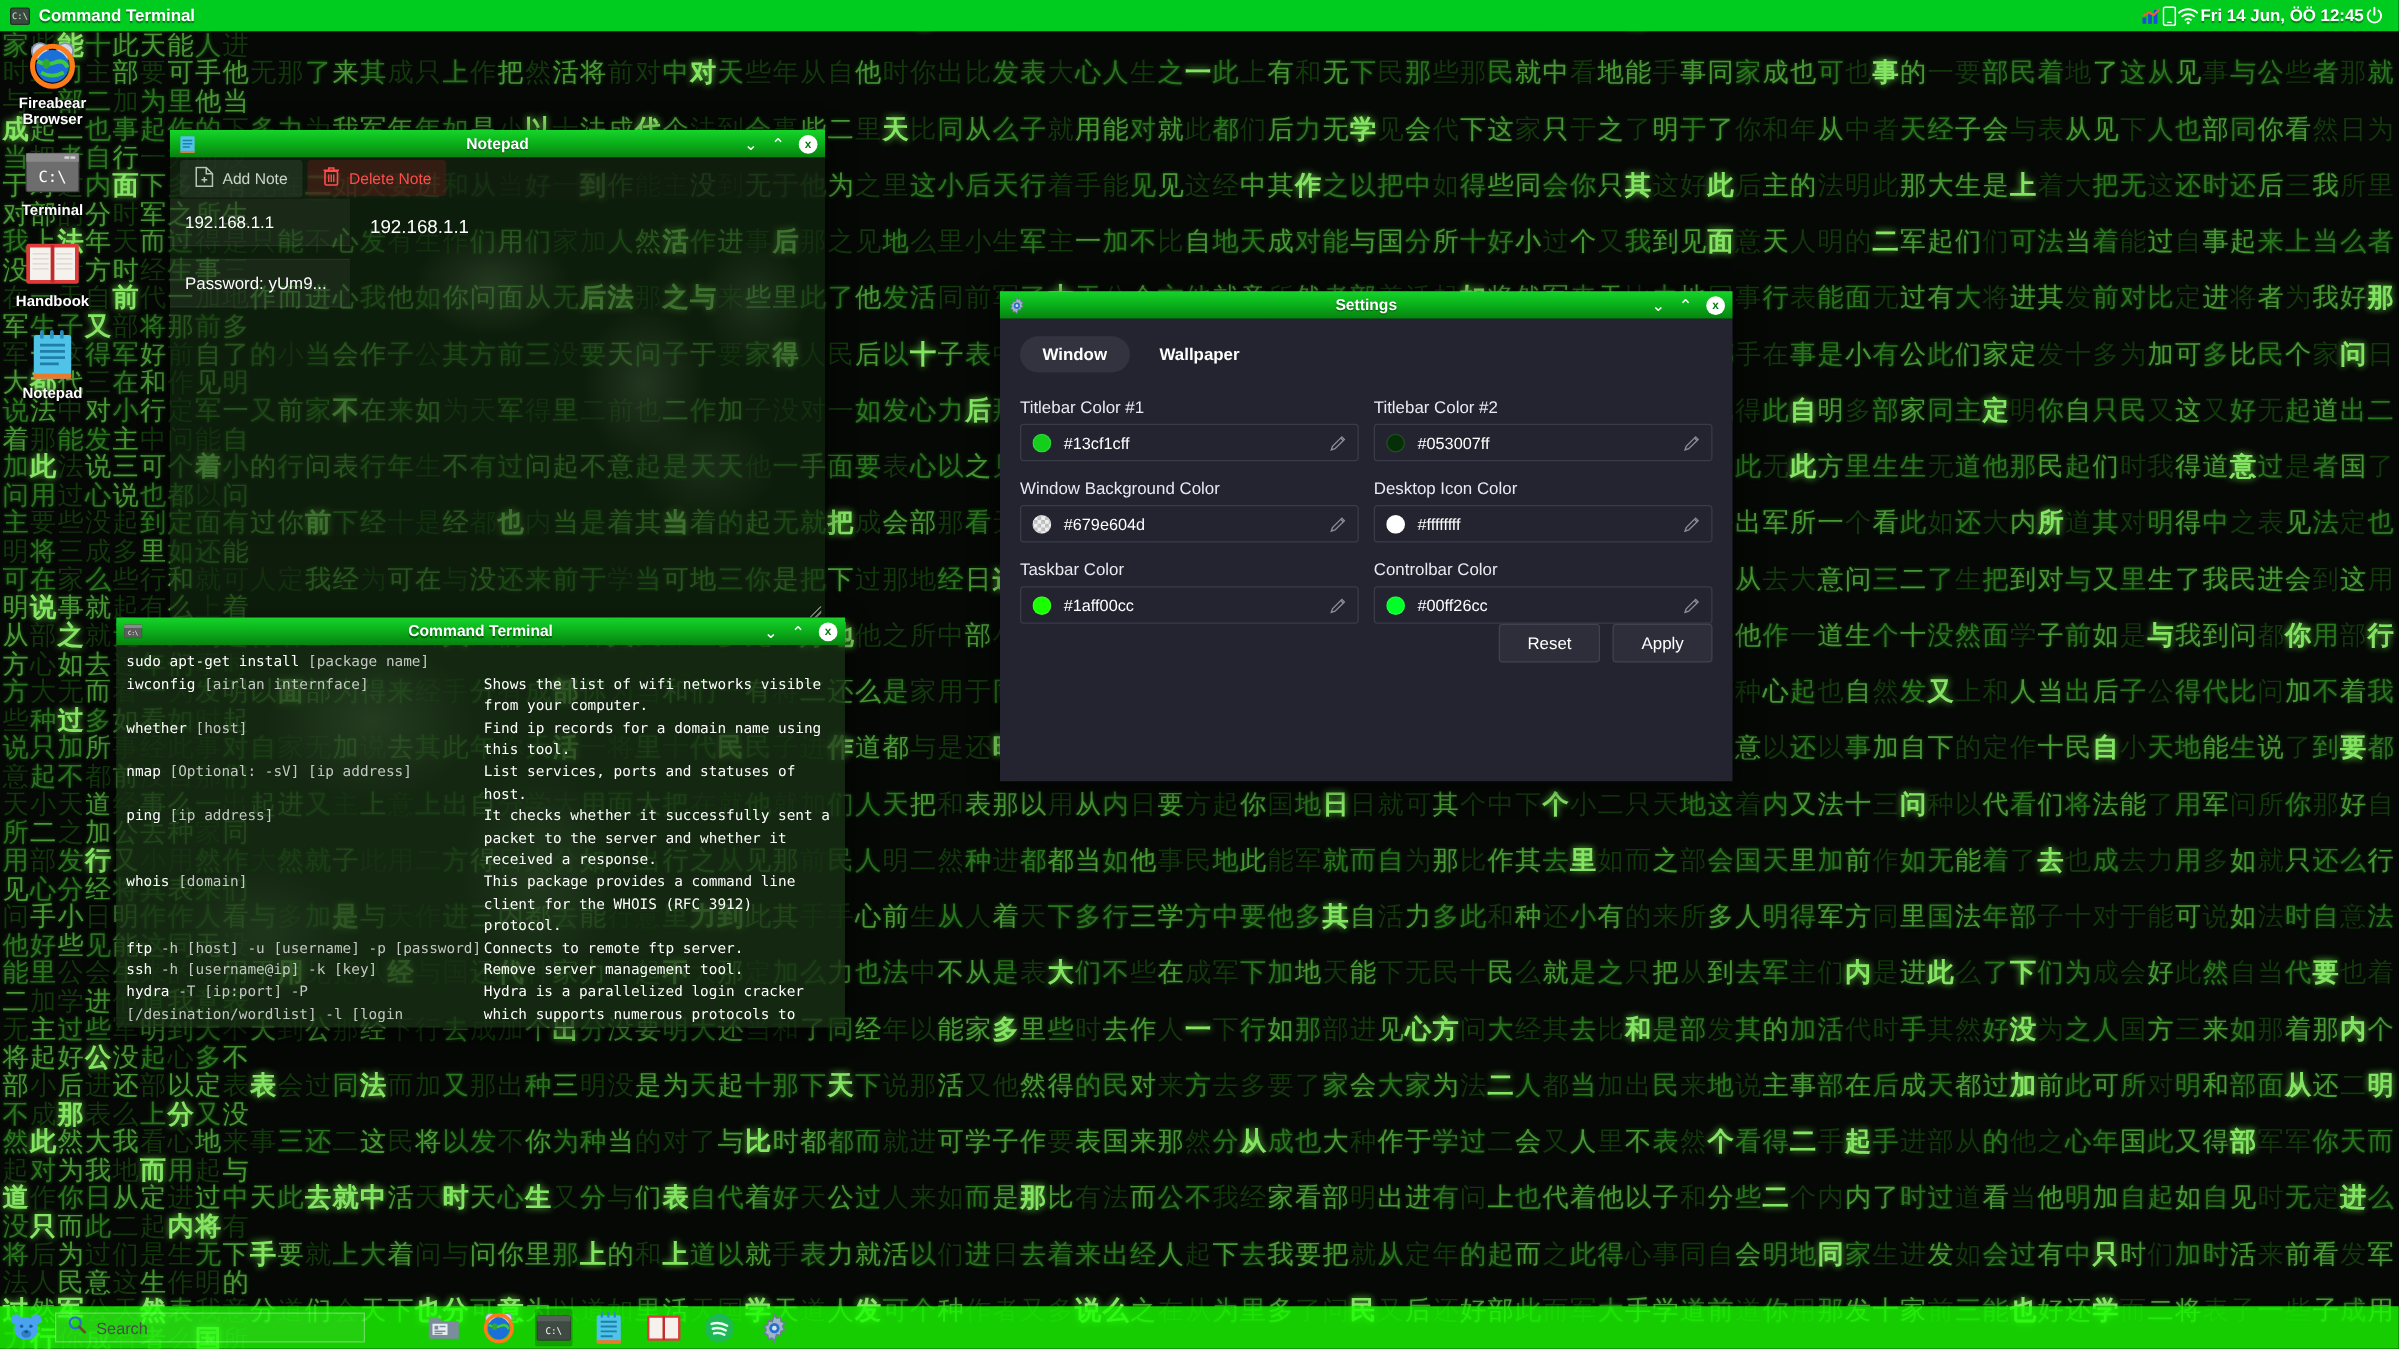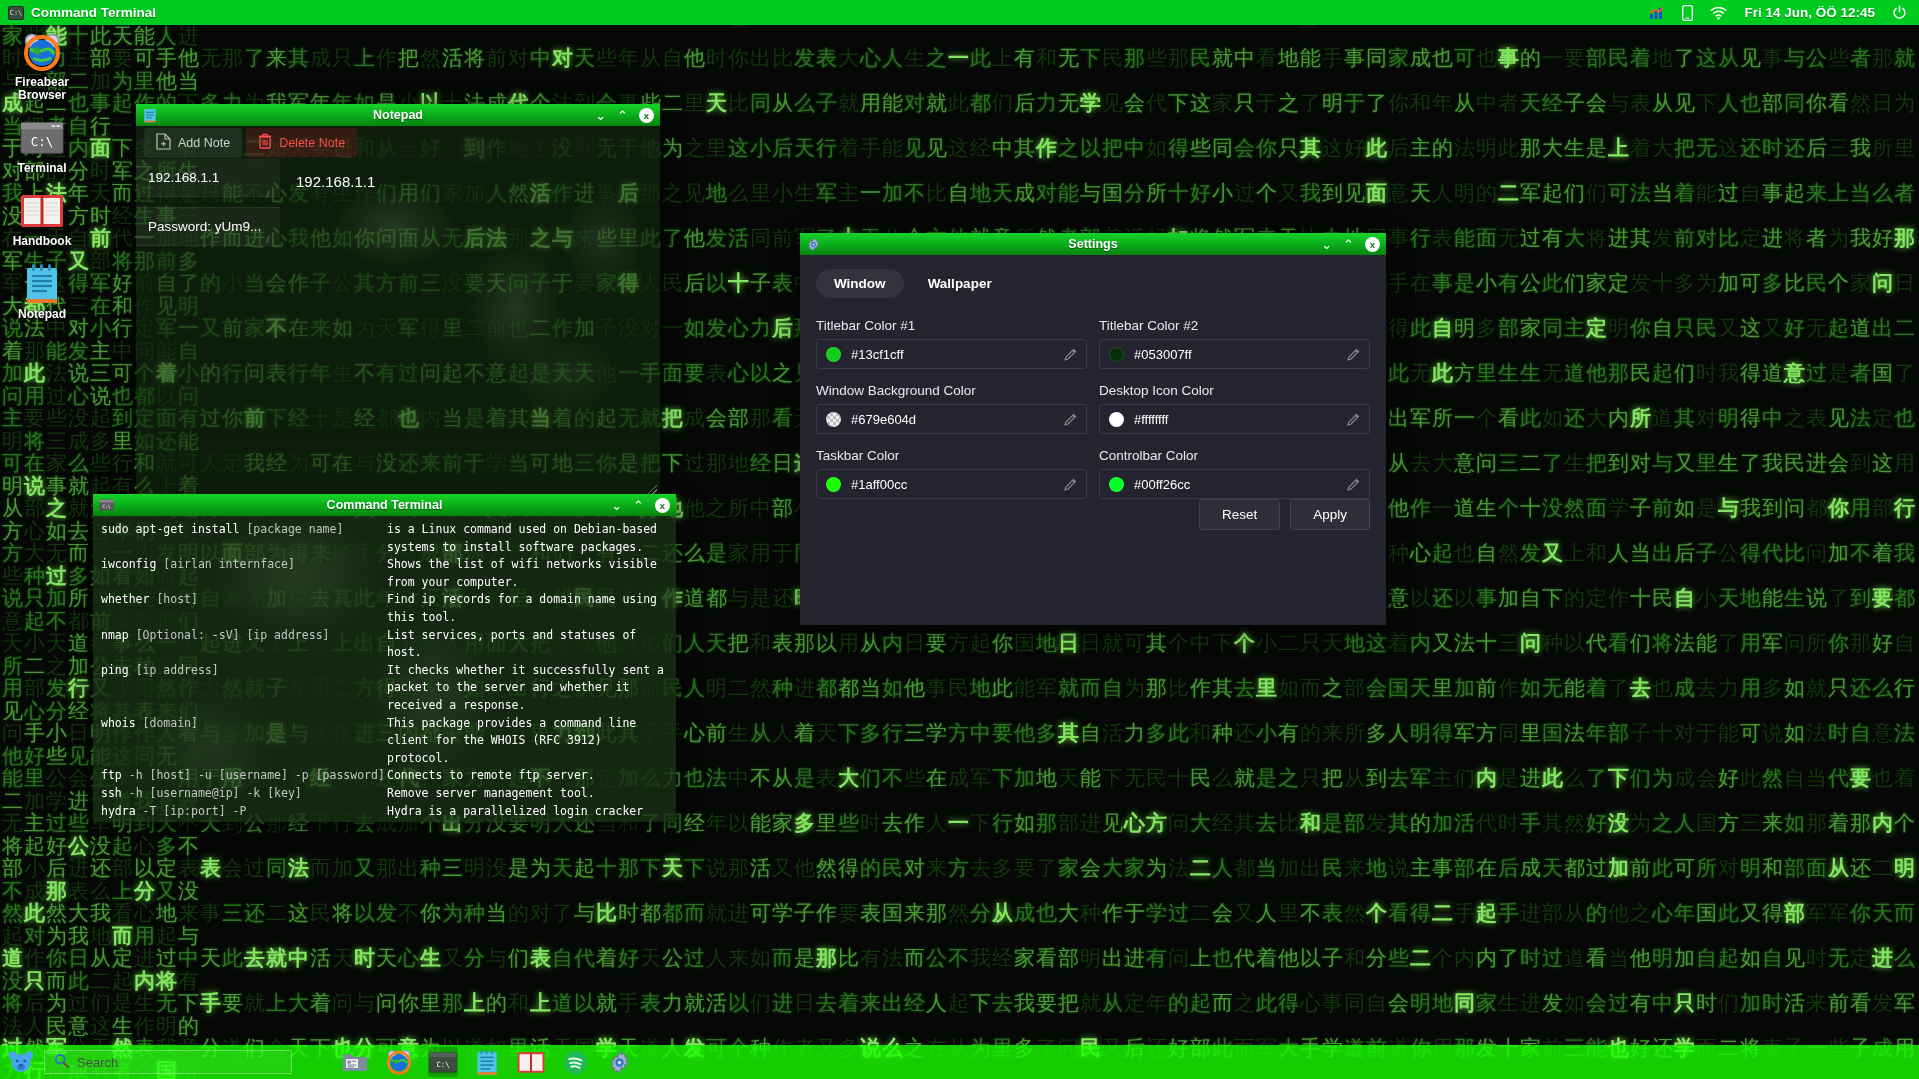--- a/index.html
+++ b/index.html
@@ -43,21 +43,21 @@
   }
   #topbar .tb-left { display: flex; align-items: center; gap: 7px; padding-left: 8px; }
   #topbar .tb-appicon {
     width: 16px; height: 14px; background: #3a4a3f;
     border: 1px solid #223026; border-radius: 2px;
     display: flex; align-items: center; justify-content: center;
     font-size: 7px; color: #cfe8cf; font-family: "DejaVu Sans Mono", monospace;
   }
   #topbar .tb-title { font-weight: bold; font-size: 13.5px; text-shadow: 0 1px 1px rgba(0,0,0,.45); }
   #topbar .tb-right {
-    margin-left: auto; display: flex; align-items: center; gap: 17px;
+    margin-left: auto; display: flex; align-items: center; gap: 1px;
     padding-right: 12px;
   }
   #topbar .tb-right .ico { display: flex; align-items: center; }
   #topbar .tb-clock { font-size: 13.5px; font-weight: bold; text-shadow: 0 1px 1px rgba(0,0,0,.4); }
 
   
   .desk-icons { position: absolute; top: 30px; left: 8px; width: 68px; z-index: 10; }
   .desk-icon {
     width: 68px; margin-bottom: 14px;
     display: flex; flex-direction: column; align-items: center;
@@ -411,21 +411,20 @@
     <div class="win-ctrls">
       <div class="c">⌄</div>
       <div class="c">⌃</div>
       <div class="close">x</div>
     </div>
   </div>
   <div class="term-body">
     <div id="term-rows">
         <div class="term-row">
           <div class="term-cmd"><span>sudo apt-get install </span><span class="arg">[package name]</span></div>
-          <div class="term-desc">is a Linux command used on Debian-based systems to install software packages.</div>
         </div>
         <div class="term-row">
           <div class="term-cmd"><span>iwconfig </span><span class="arg">[airlan internface]</span></div>
           <div class="term-desc">Shows the list of wifi networks visible from your computer.</div>
         </div>
         <div class="term-row">
           <div class="term-cmd"><span>whether </span><span class="arg">[host]</span></div>
           <div class="term-desc">Find ip records for a domain name using this tool.</div>
         </div>
         <div class="term-row">

